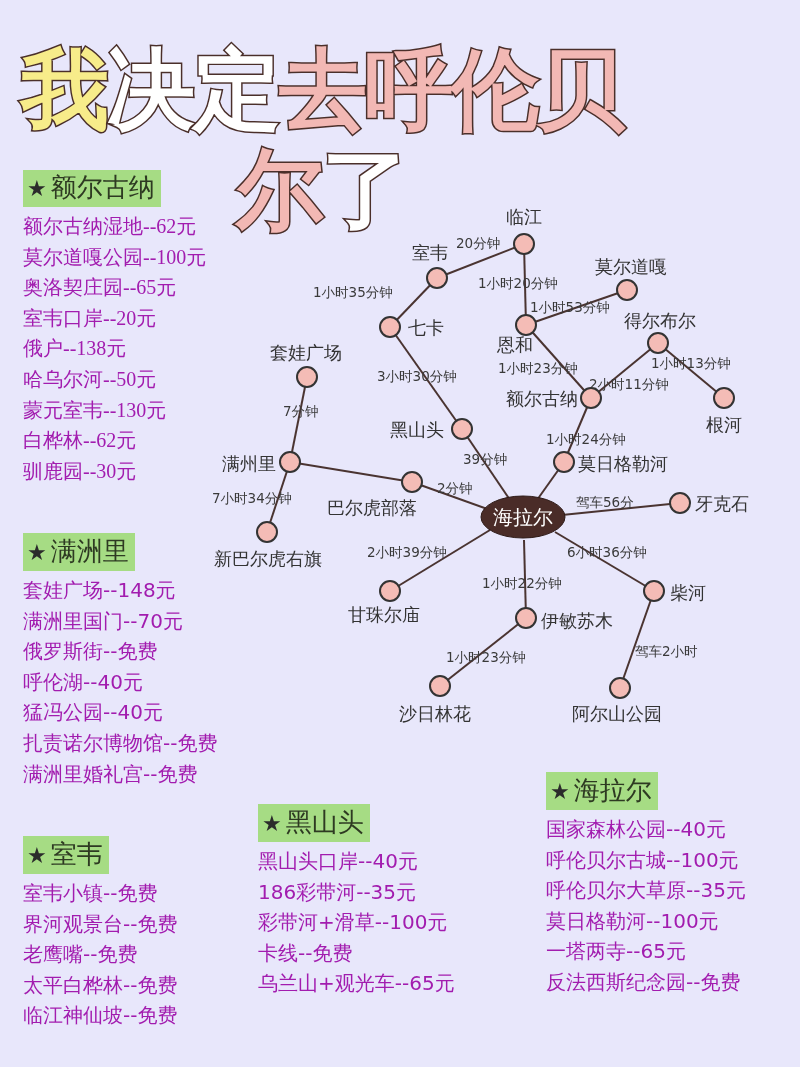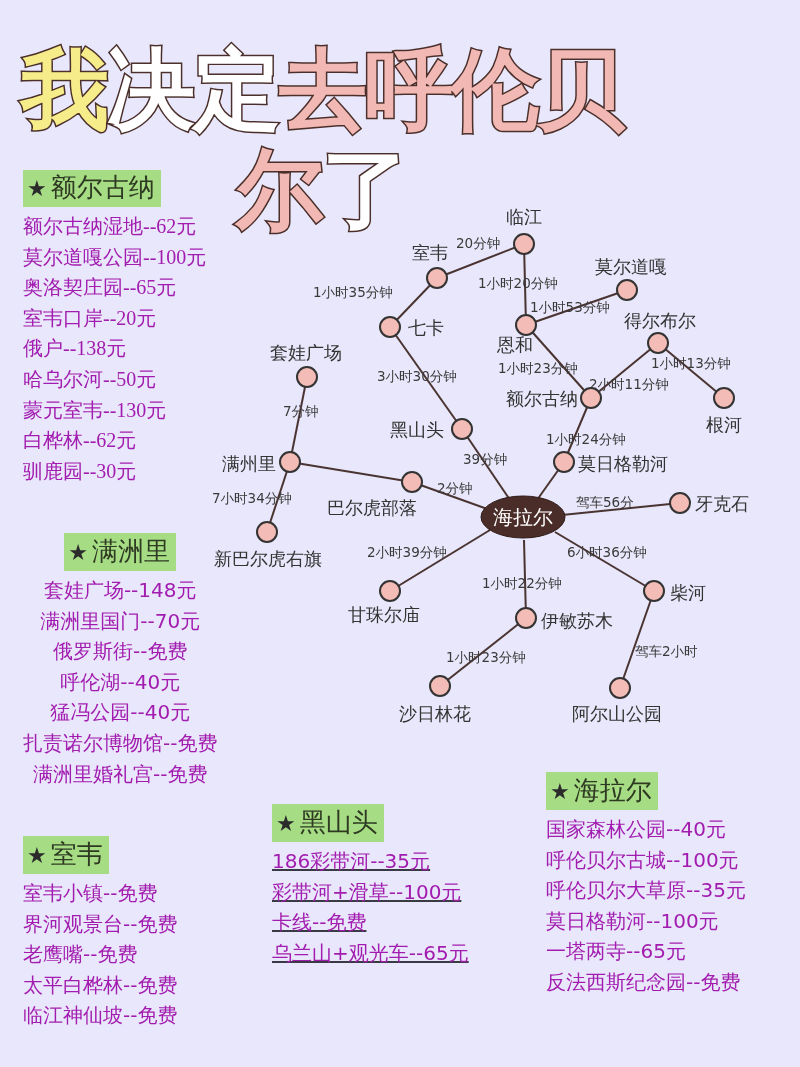--- a/index.html
+++ b/index.html
@@ -157,42 +157,43 @@
   <div class="item">莫尔道嘎公园--100元</div>
   <div class="item">奥洛契庄园--65元</div>
   <div class="item">室韦口岸--20元</div>
   <div class="item">俄户--138元</div>
   <div class="item">哈乌尔河--50元</div>
   <div class="item">蒙元室韦--130元</div>
   <div class="item">白桦林--62元</div>
   <div class="item">驯鹿园--30元</div>
 </div>
 
-<div class="section" style="left:23px; top:533px;text-align:center;">
+<div class="section" style="left:23px; top:533px;">
   <div class="badge"><span class="star">★</span><span>满洲里</span></div>
   <div class="item">套娃广场--148元</div>
   <div class="item">满洲里国门--70元</div>
   <div class="item">俄罗斯街--免费</div>
   <div class="item">呼伦湖--40元</div>
   <div class="item">猛冯公园--40元</div>
   <div class="item">扎责诺尔博物馆--免费</div>
   <div class="item">满洲里婚礼宫--免费</div>
 </div>
 
 <div class="section" style="left:23px; top:836px;">
   <div class="badge"><span class="star">★</span><span>室韦</span></div>
   <div class="item">室韦小镇--免费</div>
   <div class="item">界河观景台--免费</div>
   <div class="item">老鹰嘴--免费</div>
   <div class="item">太平白桦林--免费</div>
   <div class="item">临江神仙坡--免费</div>
 </div>
 
-<div class="section" style="left:272px; top:804px;text-decoration:underline;">
+<div class="section" style="left:258px; top:804px;">
   <div class="badge"><span class="star">★</span><span>黑山头</span></div>
+  <div class="item">黑山头口岸--40元</div>
   <div class="item">186彩带河--35元</div>
   <div class="item">彩带河+滑草--100元</div>
   <div class="item">卡线--免费</div>
   <div class="item">乌兰山+观光车--65元</div>
 </div>
 
 <div class="section" style="left:546px; top:772px;">
   <div class="badge"><span class="star">★</span><span>海拉尔</span></div>
   <div class="item">国家森林公园--40元</div>
   <div class="item">呼伦贝尔古城--100元</div>

